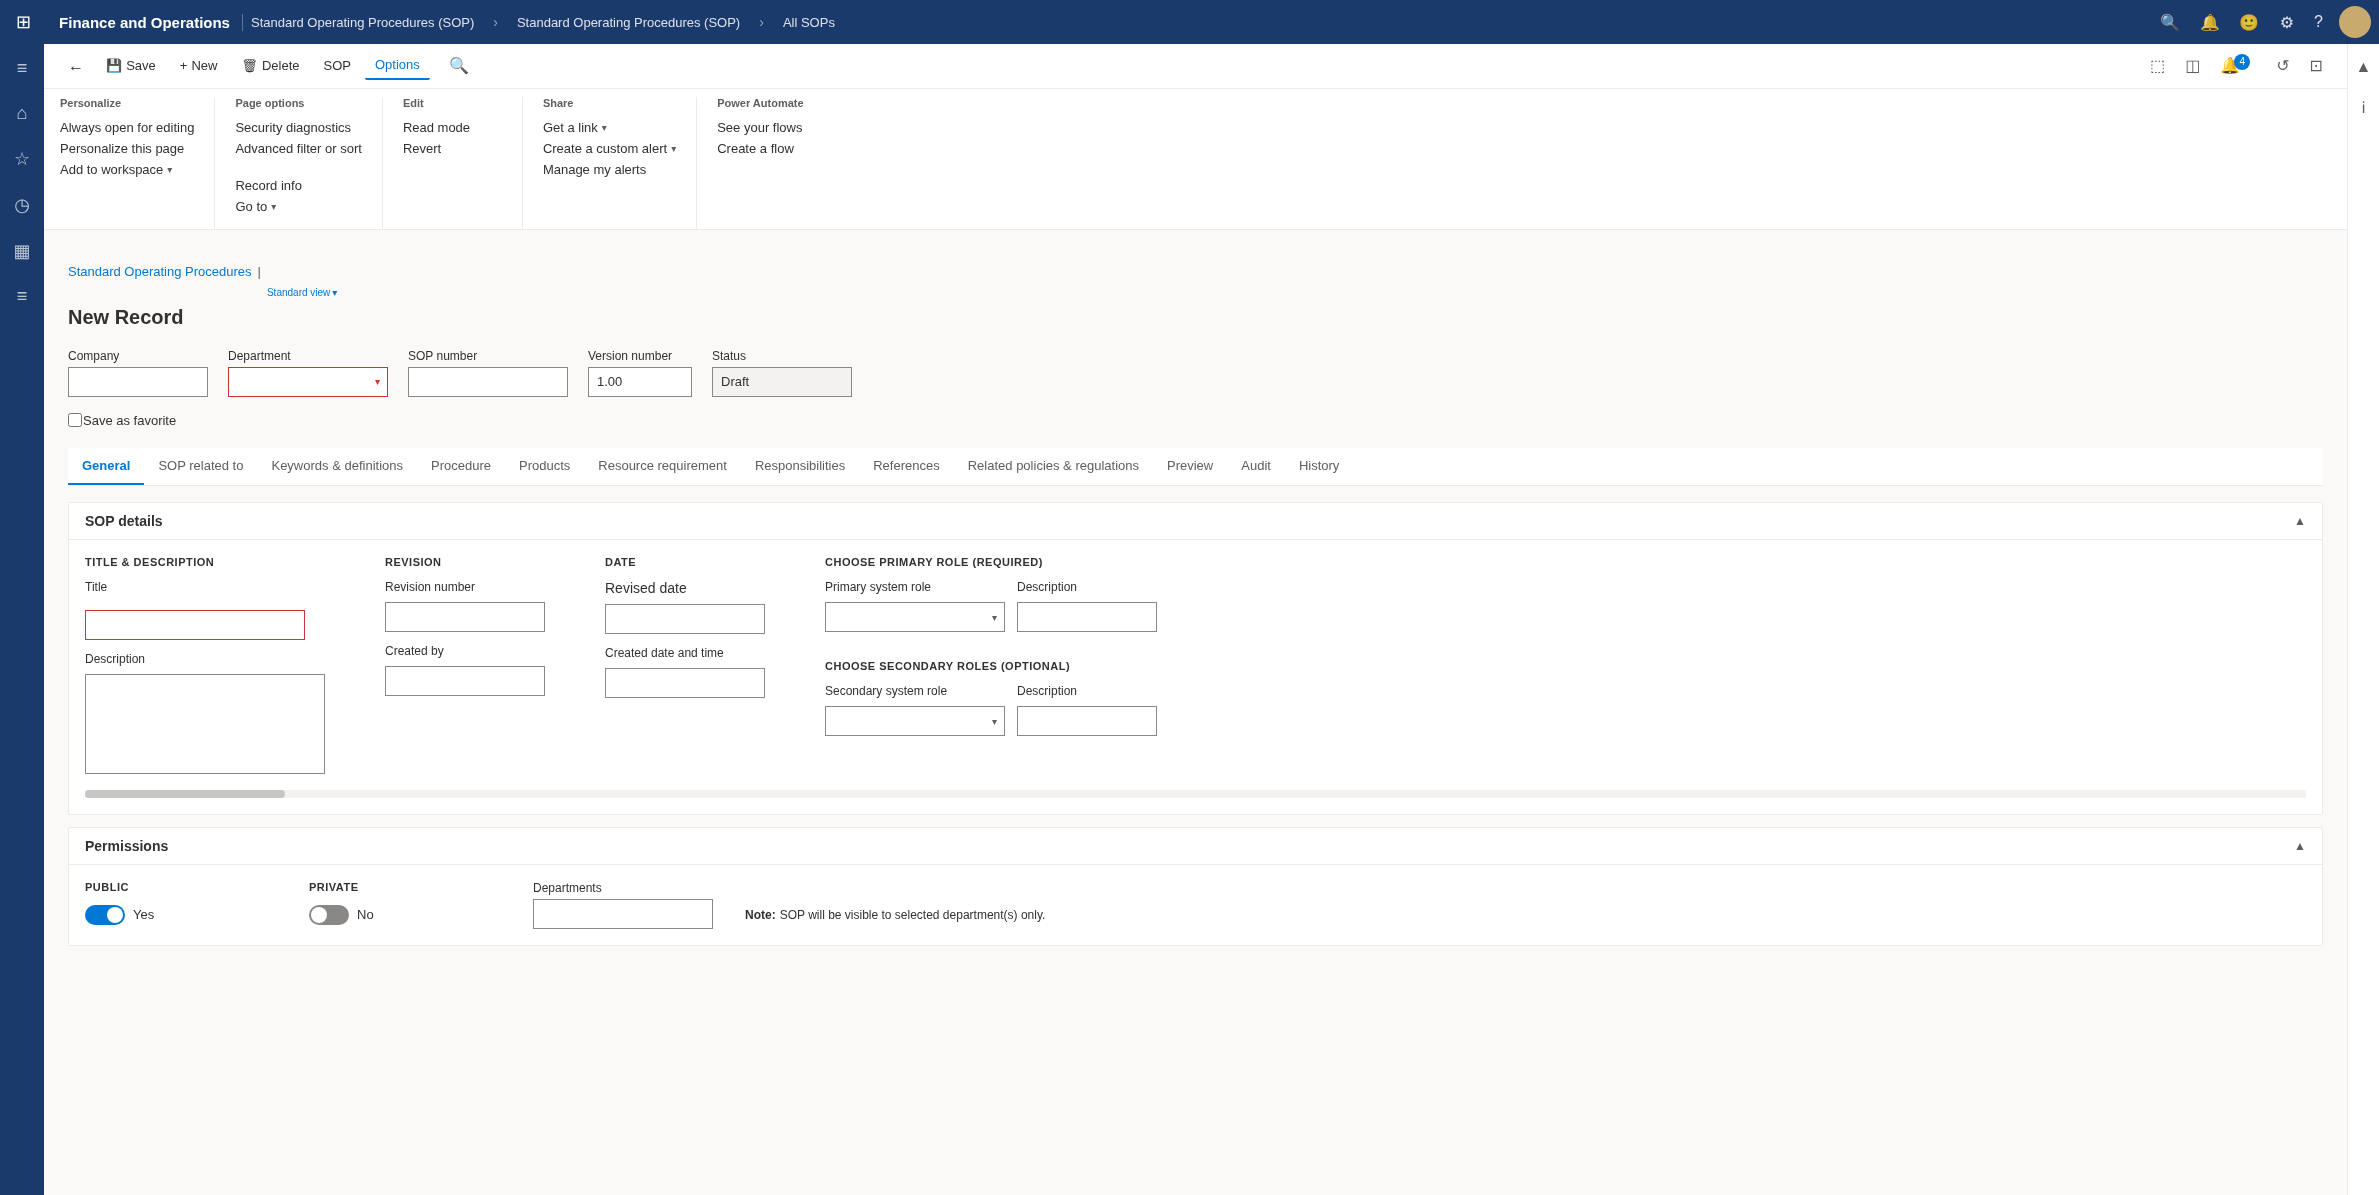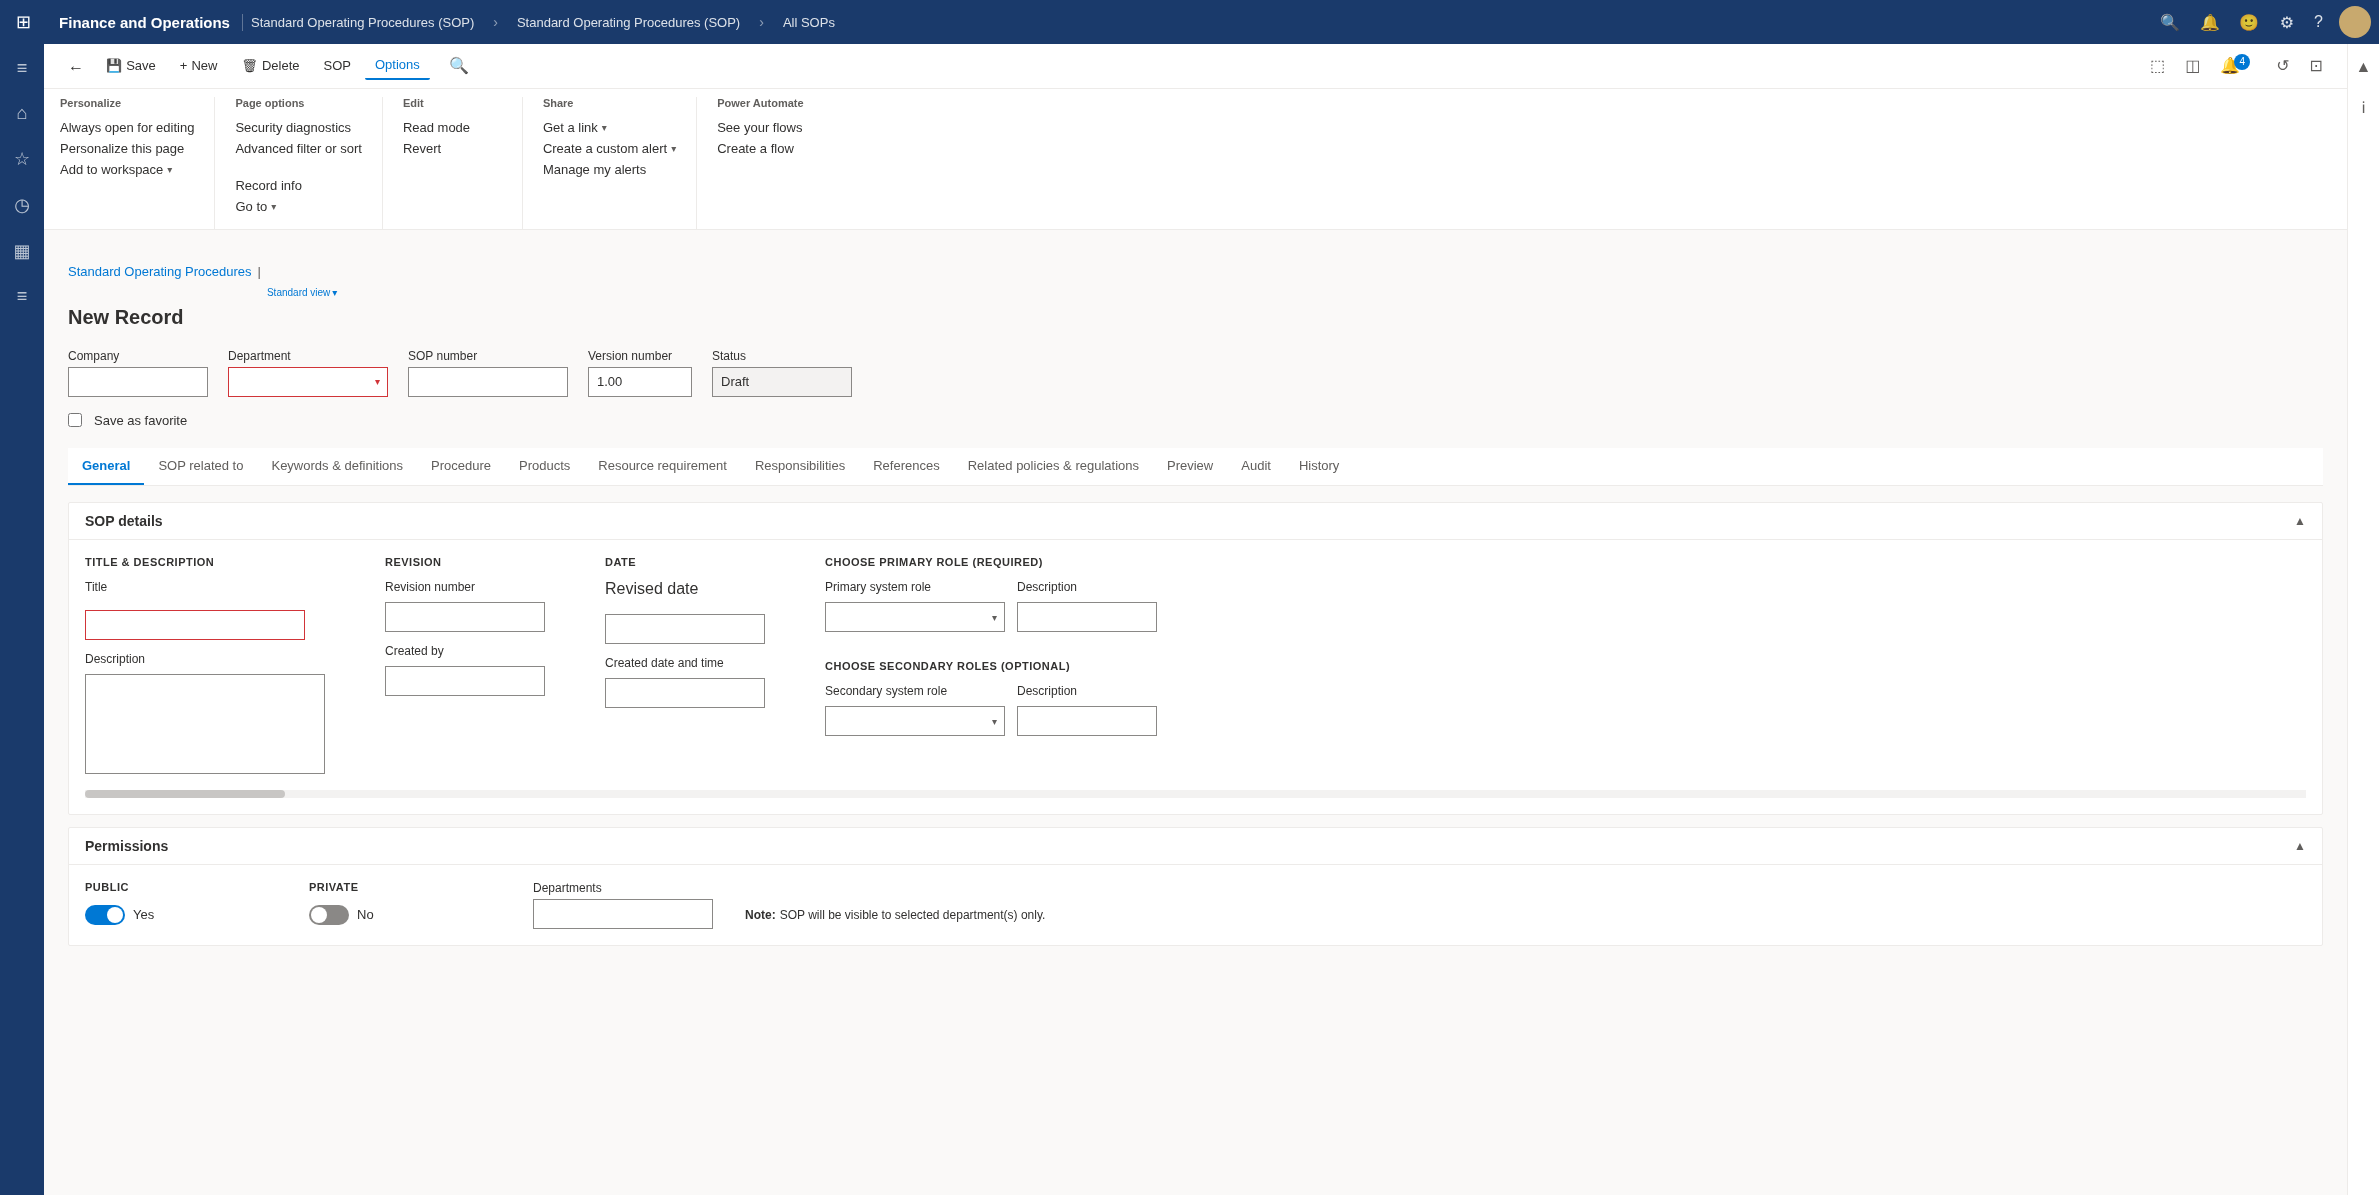--- a/index.html
+++ b/index.html
@@ -129,21 +129,21 @@
       color: #323130;
       background: white;
       height: 30px;
       outline: none;
     }
     .form-input.required { border-color: #d13438; }
     .form-input.draft { background: #f3f2f1; }
     .form-select-wrapper { position: relative; display: flex; align-items: center; }
     .form-select-wrapper .form-input { padding-right: 28px; width: 100%; appearance: none; cursor: pointer; }
     .form-select-arrow { position: absolute; right: 8px; font-size: 10px; color: #605e5c; pointer-events: none; }
-    .save-fav { display: flex; align-items: center; gap: 12px; cursor: pointer; font-size: 13px; color: #323130; }
+    .save-fav { display: flex; align-items: center; gap: 1px; cursor: pointer; font-size: 13px; color: #323130; }
     .save-fav input[type=checkbox] { width: 14px; height: 14px; cursor: pointer; }
 
     
     .tabs { display: flex; border-bottom: 1px solid #edebe9; margin-bottom: 16px; background: white; padding: 0 0 0 0; }
     .tab {
       padding: 10px 14px;
       cursor: pointer;
       font-size: 13px;
       color: #605e5c;
       border-bottom: 2px solid transparent;
@@ -433,21 +433,21 @@
               </div>
               <div class="sop-field">
                 <label style="font-size:12px; margin-bottom:4px; display:block;">Created by</label>
                 <input class="sop-input" style="width: 160px;" value="">
               </div>
             </div>
 
             <div class="sop-section">
               <div class="sop-section-title">DATE</div>
               <div class="sop-field">
-                <label style="font-size:16px; margin-bottom:12px; display:block;">Revised date</label>
+                <label style="font-size:14px; margin-bottom:4px; display:block;">Revised date</label>
                 <input class="sop-input" style="width: 160px;" value="">
               </div>
               <div class="sop-field">
                 <label style="font-size:12px; margin-bottom:4px; display:block;">Created date and time</label>
                 <input class="sop-input" style="width: 160px;" value="">
               </div>
             </div>
 
             <div class="sop-section">
               <div class="sop-section-title">CHOOSE PRIMARY ROLE (REQUIRED)</div>

